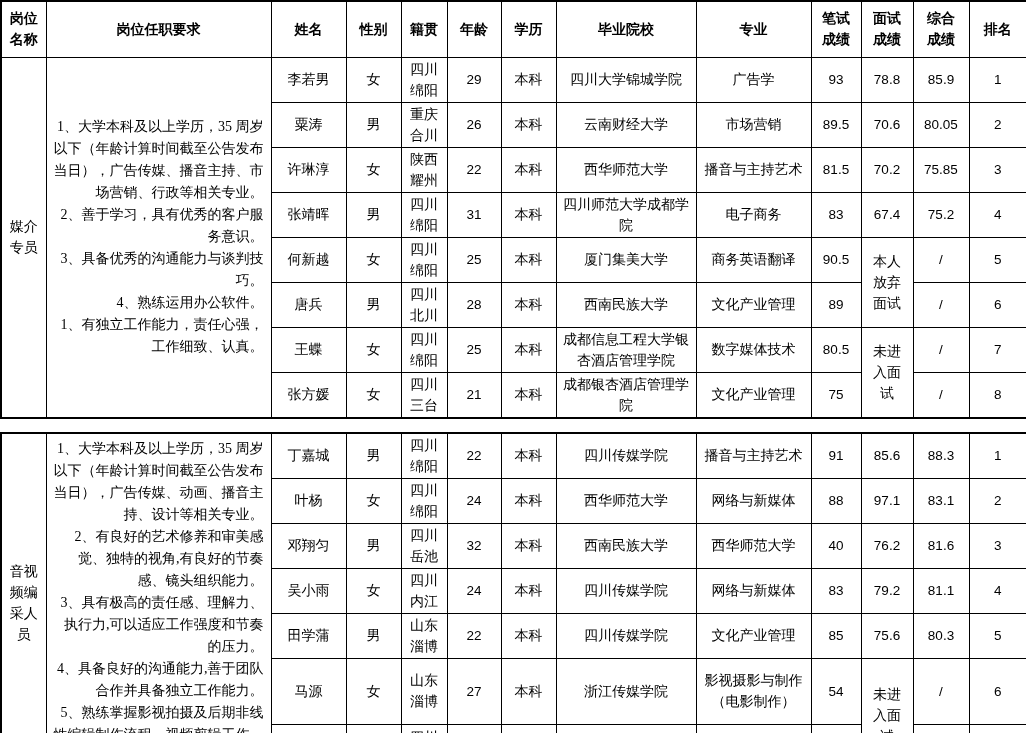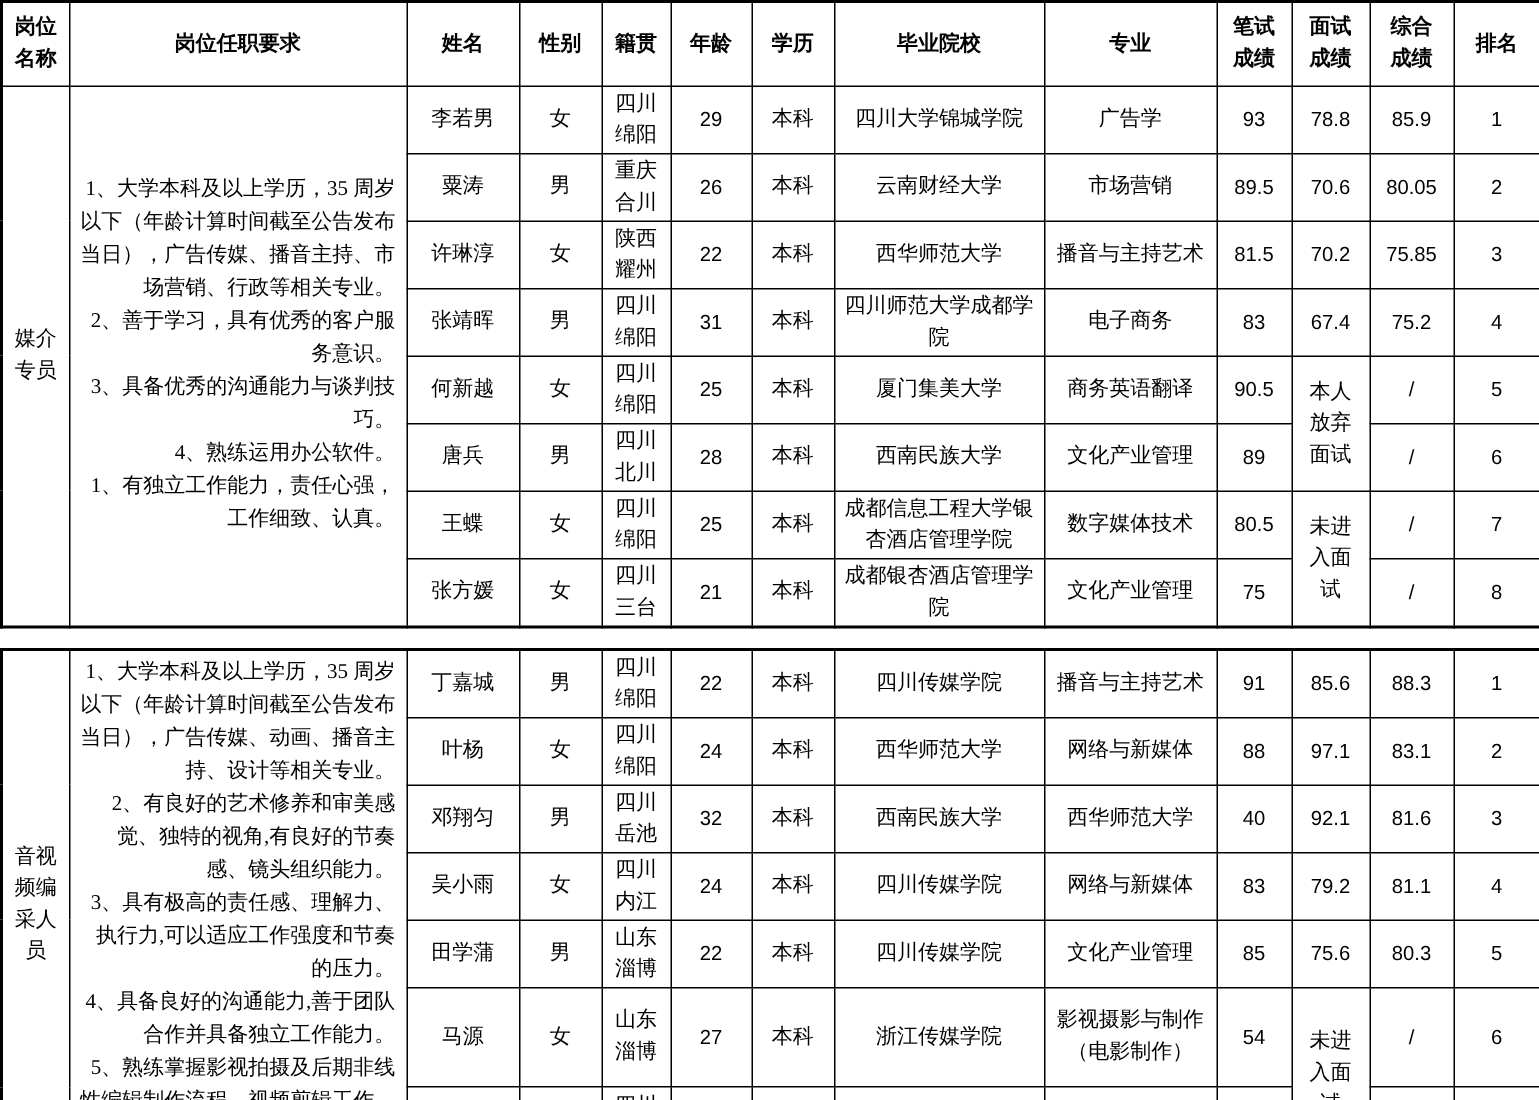--- a/index.html
+++ b/index.html
@@ -245,21 +245,21 @@
   <tr class="r2">
     <td>邓翔匀</td>
     <td>男</td>
     <td class="pre">四川
 岳池</td>
     <td class="num">32</td>
     <td>本科</td>
     <td>西南民族大学</td>
     <td>西华师范大学</td>
     <td class="num">40</td>
-    <td class="num">92.1</td>
+    <td class="num">76.2</td>
     <td class="num">81.6</td>
     <td class="num">3</td>
   </tr>
   <tr class="r2">
     <td>吴小雨</td>
     <td>女</td>
     <td class="pre">四川
 内江</td>
     <td class="num">24</td>
     <td>本科</td>

